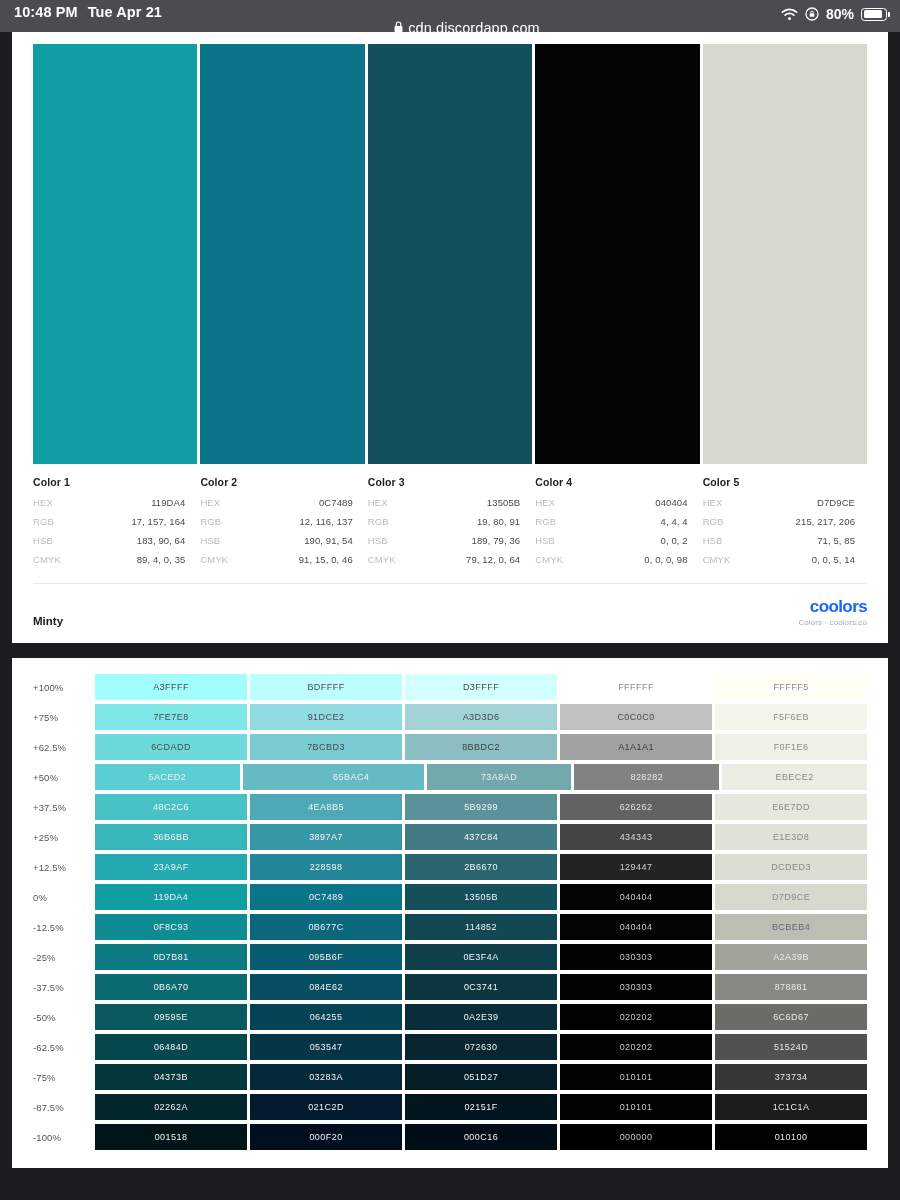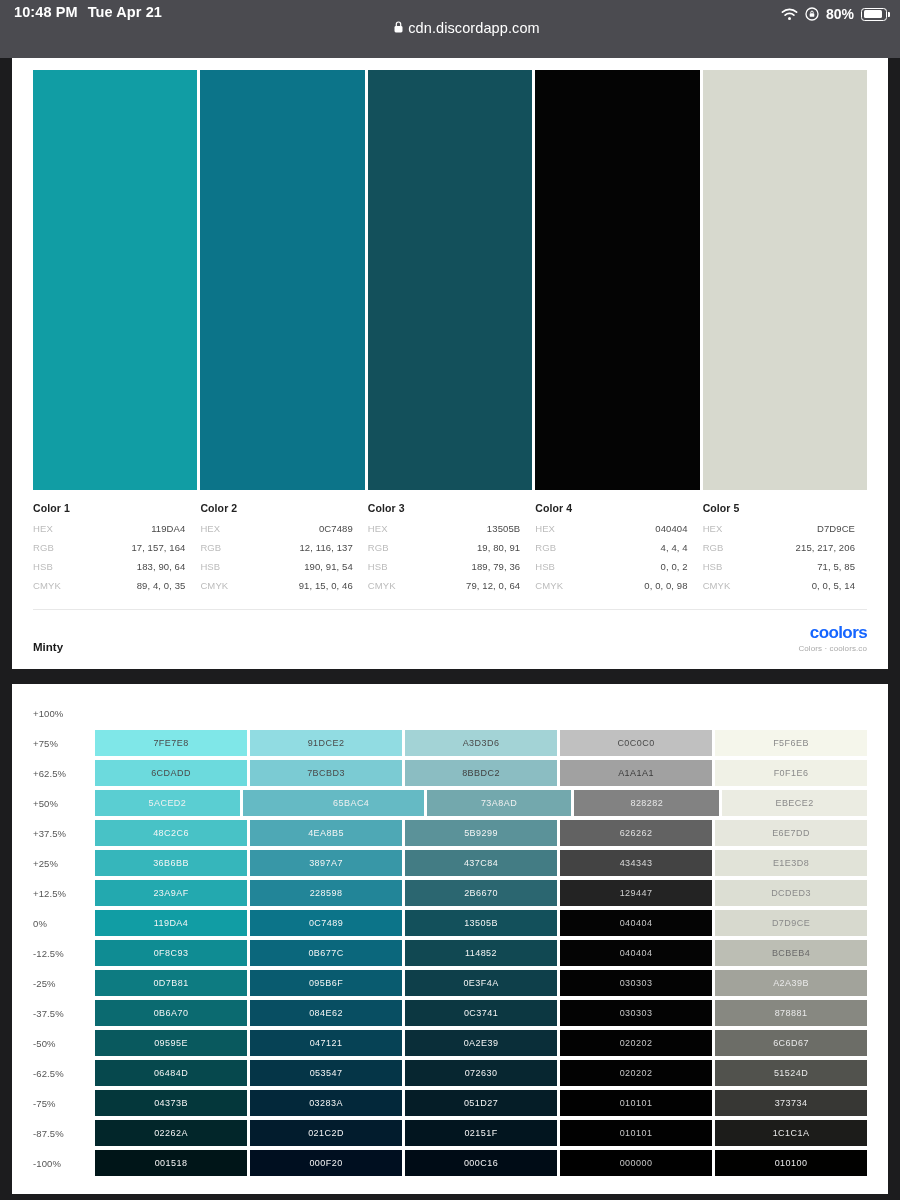--- a/index.html
+++ b/index.html
@@ -7,21 +7,21 @@
   html, body {
     width: 900px; height: 1200px;
     background: #1c1c1e;
     font-family: "Liberation Sans", sans-serif;
     overflow: hidden;
   }
 
   
   .statusbar {
     position: relative;
-    height: 58px;
+    height: 32px;
     background: #4b4b50;
     color: #ffffff;
     display: flex;
     align-items: flex-start;
     padding: 5px 14px 0 14px;
   }
   .sb-left {
     display: flex; align-items: center; gap: 10px;
     font-size: 14.5px; font-weight: 600; letter-spacing: .1px;
     line-height: 1;
@@ -276,20 +276,27 @@
       <div class="brand">
         <div class="brand-logo">coolors</div>
         <div class="brand-sub">Colors · coolors.co</div>
       </div>
     </div>
   </div>
 
   <div class="card" id="card-shades">
       <div class="shade-row">
         <div class="shade-label">+100%</div>
+        <div class="shade-cells">
+          <div class="shade-cell" style="background: rgb(163, 255, 255); color: rgb(74, 74, 74);">A3FFFF</div>
+          <div class="shade-cell" style="background: rgb(189, 255, 255); color: rgb(74, 74, 74);">BDFFFF</div>
+          <div class="shade-cell" style="background: rgb(211, 255, 255); color: rgb(74, 74, 74);">D3FFFF</div>
+          <div class="shade-cell" style="background: rgb(255, 255, 255); color: rgb(138, 138, 138);">FFFFFF</div>
+          <div class="shade-cell" style="background: rgb(255, 255, 245); color: rgb(138, 138, 138);">FFFFF5</div>
+        </div>
       </div>
       <div class="shade-row">
         <div class="shade-label">+75%</div>
         <div class="shade-cells">
           <div class="shade-cell" style="background: rgb(127, 231, 232); color: rgb(74, 74, 74);">7FE7E8</div>
           <div class="shade-cell" style="background: rgb(145, 220, 226); color: rgb(74, 74, 74);">91DCE2</div>
           <div class="shade-cell" style="background: rgb(163, 211, 214); color: rgb(74, 74, 74);">A3D3D6</div>
           <div class="shade-cell" style="background: rgb(192, 192, 192); color: rgb(74, 74, 74);">C0C0C0</div>
           <div class="shade-cell" style="background: rgb(245, 246, 235); color: rgb(138, 138, 138);">F5F6EB</div>
         </div>
@@ -381,21 +388,21 @@
           <div class="shade-cell" style="background: rgb(8, 78, 98); color: rgb(245, 245, 245);">084E62</div>
           <div class="shade-cell" style="background: rgb(12, 55, 65); color: rgb(245, 245, 245);">0C3741</div>
           <div class="shade-cell" style="background: rgb(3, 3, 3); color: rgb(200, 200, 200);">030303</div>
           <div class="shade-cell" style="background: rgb(135, 136, 129); color: rgb(234, 234, 234);">878881</div>
         </div>
       </div>
       <div class="shade-row">
         <div class="shade-label">-50%</div>
         <div class="shade-cells">
           <div class="shade-cell" style="background: rgb(9, 89, 94); color: rgb(245, 245, 245);">09595E</div>
-          <div class="shade-cell" style="background: rgb(6, 66, 85); color: rgb(245, 245, 245);">047121</div>
+          <div class="shade-cell" style="background: rgb(6, 66, 85); color: rgb(245, 245, 245);">064255</div>
           <div class="shade-cell" style="background: rgb(10, 46, 57); color: rgb(245, 245, 245);">0A2E39</div>
           <div class="shade-cell" style="background: rgb(2, 2, 2); color: rgb(200, 200, 200);">020202</div>
           <div class="shade-cell" style="background: rgb(108, 109, 103); color: rgb(234, 234, 234);">6C6D67</div>
         </div>
       </div>
       <div class="shade-row">
         <div class="shade-label">-62.5%</div>
         <div class="shade-cells">
           <div class="shade-cell" style="background: rgb(6, 72, 77); color: rgb(245, 245, 245);">06484D</div>
           <div class="shade-cell" style="background: rgb(5, 53, 71); color: rgb(245, 245, 245);">053547</div>

